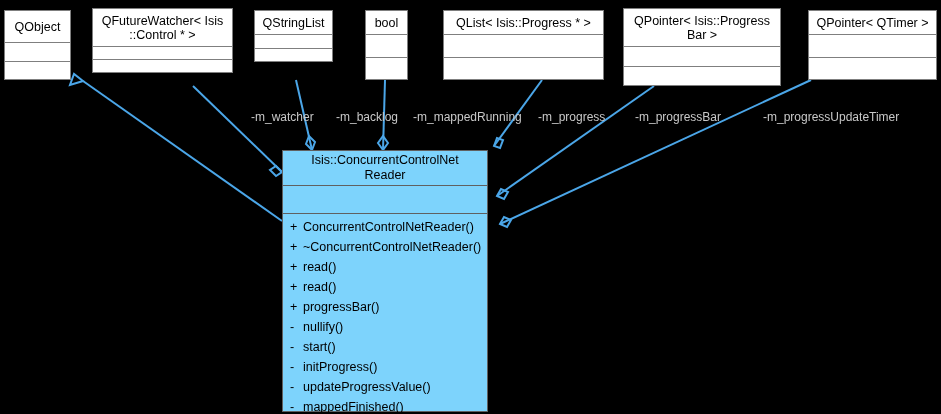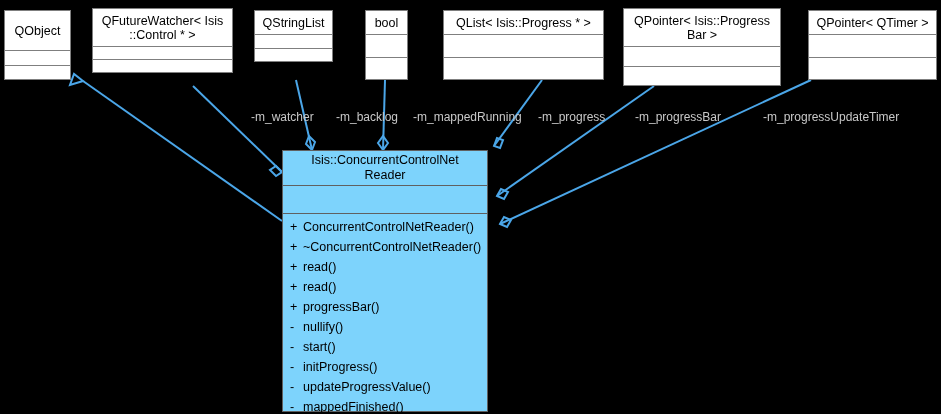--- a/index.html
+++ b/index.html
@@ -145,21 +145,21 @@
   </svg>
 
   <div class="edge-label" style="left:227px; top:110px;">-m_watcher</div>
   <div class="edge-label" style="left:312px; top:110px;">-m_backlog</div>
   <div class="edge-label" style="left:389px; top:110px;">-m_mappedRunning</div>
   <div class="edge-label" style="left:514px; top:110px;">-m_progress</div>
   <div class="edge-label" style="left:611px; top:110px;">-m_progressBar</div>
   <div class="edge-label" style="left:739px; top:110px;">-m_progressUpdateTimer</div>
 
   <div class="node" style="left:4px; top:10px; width:67px; height:70px;">
-    <div class="compartment title" style="height:40px;">QObject</div>
+    <div class="compartment title" style="height:32px;">QObject</div>
     <div class="compartment attrs"></div>
     <div class="compartment ops"></div>
   </div>
 
   <div class="node" style="left:92px; top:8px; width:141px; height:65px;">
     <div class="compartment title" style="height:38px;">QFutureWatcher&lt; Isis
 ::Control * &gt;</div>
     <div class="compartment attrs"></div>
     <div class="compartment ops"></div>
   </div>

